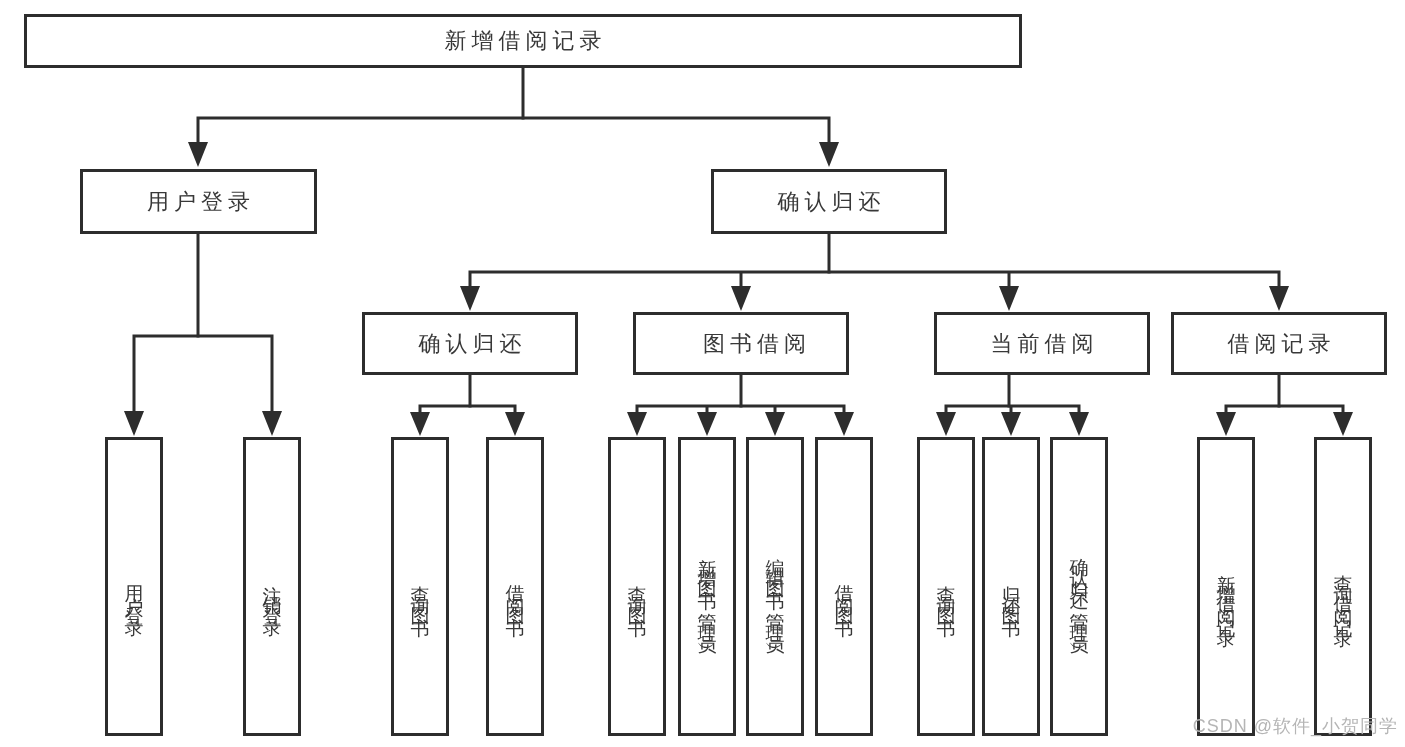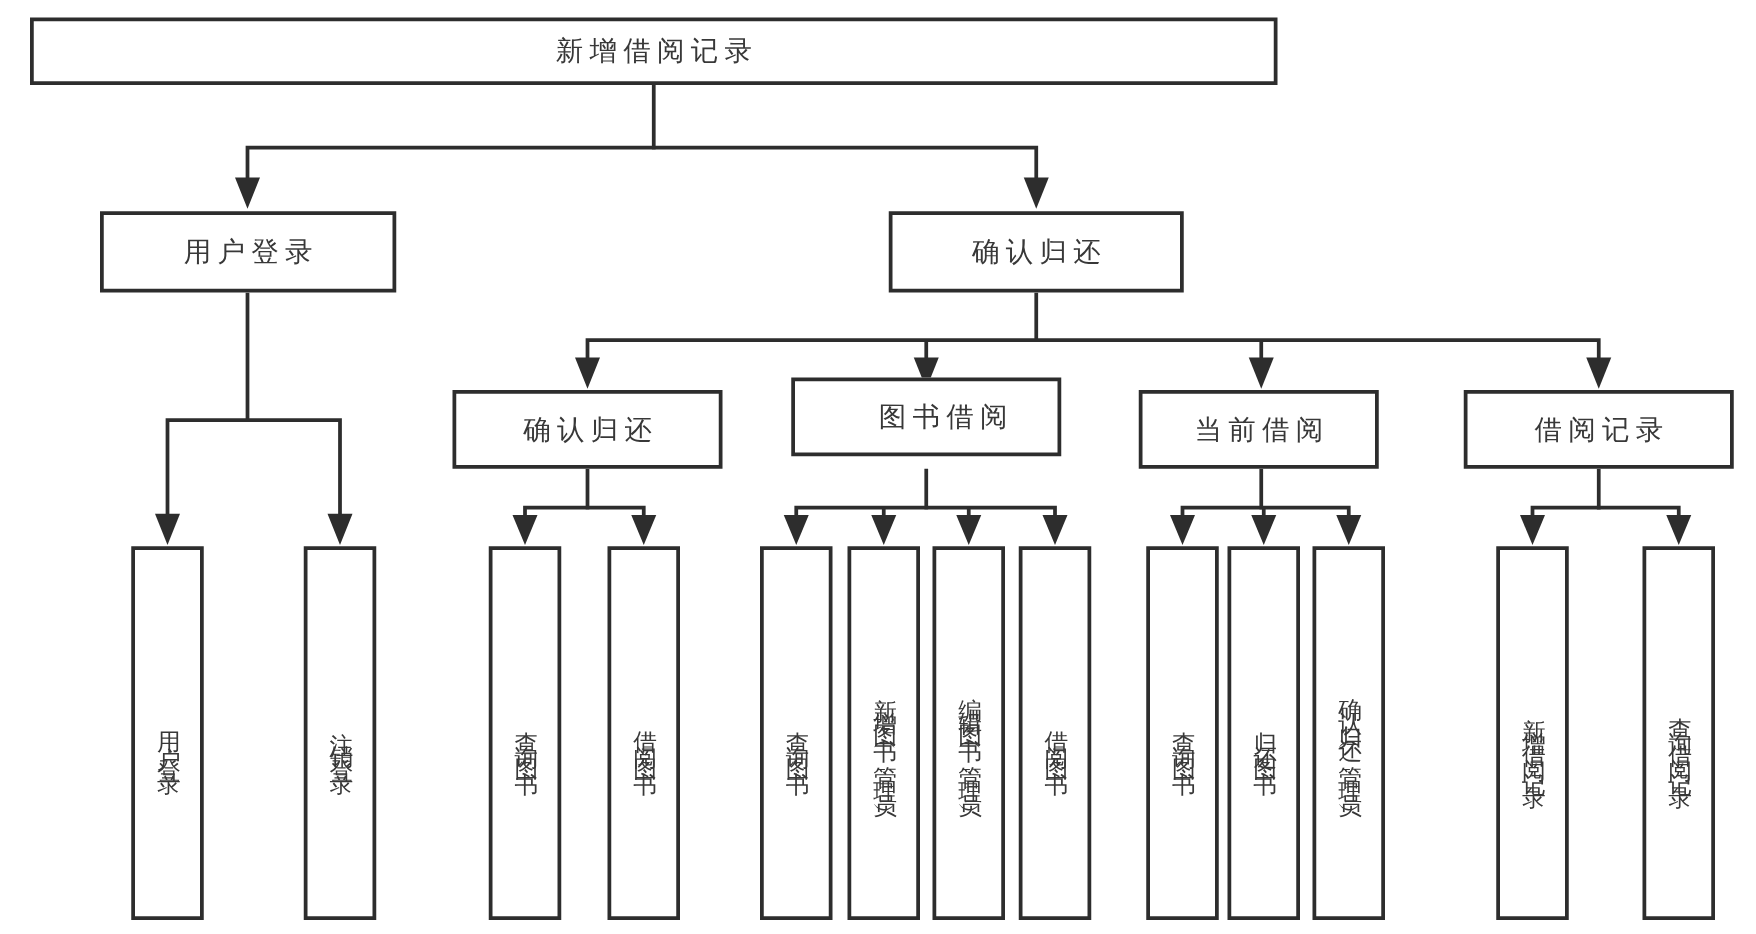--- a/index.html
+++ b/index.html
@@ -112,36 +112,37 @@
       <polygon points="1333,412 1353,412 1343,436"></polygon>
     </g>
   </svg>
 
   <div class="box hbox" style="left:24px; top:14px; width:998px; height:54px;">新增借阅记录</div>
 
   <div class="box hbox" style="left:80px; top:169px; width:237px; height:65px;">用户登录</div>
   <div class="box hbox" style="left:711px; top:169px; width:236px; height:65px;">确认归还</div>
 
   <div class="box hbox" style="left:362px; top:312px; width:216px; height:63px;">确认归还</div>
-  <div class="box hbox" style="left:633px; top:302px; width:216px; height:63px;padding-left:32px;">图书借阅</div>
-  <div class="box hbox" style="left:911px; top:312px; width:192px; height:63px;">当前借阅</div>
+  <div class="box hbox" style="left:633px; top:312px; width:216px; height:63px;padding-left:32px;">图书借阅</div>
+  <div class="box hbox" style="left:934px; top:312px; width:216px; height:63px;">当前借阅</div>
   <div class="box hbox" style="left:1171px; top:312px; width:216px; height:63px;text-align:center;">借阅记录</div>
 
   <div class="box vbox" style="left:105px; top:437px; width:58px; height:299px;">用户登录</div>
   <div class="box vbox" style="left:243px; top:437px; width:58px; height:299px;">注销登录</div>
 
   <div class="box vbox" style="left:391px; top:437px; width:58px; height:299px;">查询图书</div>
   <div class="box vbox" style="left:486px; top:437px; width:58px; height:299px;">借阅图书</div>
 
   <div class="box vbox" style="left:608px; top:437px; width:58px; height:299px;">查询图书</div>
   <div class="box vbox" style="left:678px; top:437px; width:58px; height:299px;">新增图书（管理员）</div>
   <div class="box vbox" style="left:746px; top:437px; width:58px; height:299px;">编辑图书（管理员）</div>
   <div class="box vbox" style="left:815px; top:437px; width:58px; height:299px;">借阅图书</div>
 
   <div class="box vbox" style="left:917px; top:437px; width:58px; height:299px;">查询图书</div>
   <div class="box vbox" style="left:982px; top:437px; width:58px; height:299px;">归还图书</div>
   <div class="box vbox" style="left:1050px; top:437px; width:58px; height:299px;">确认归还（管理员）</div>
 
   <div class="box vbox" style="left:1197px; top:437px; width:58px; height:299px;">新增借阅记录</div>
   <div class="box vbox" style="left:1314px; top:437px; width:58px; height:299px;">查询借阅记录</div>
 
+  <div class="watermark">CSDN @软件_小贺同学</div>
 
 </div>
 
 </body></html>

